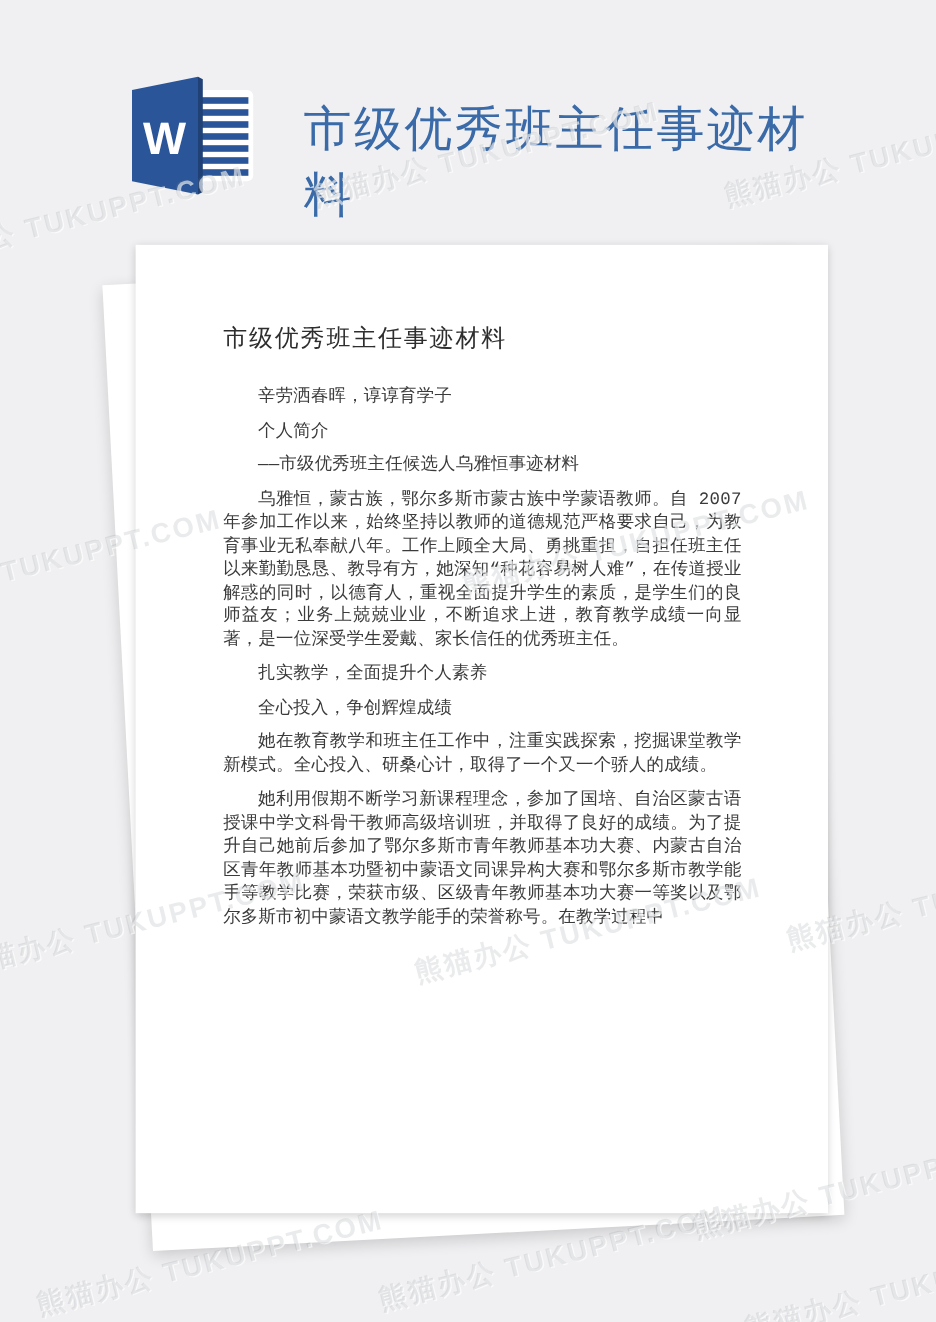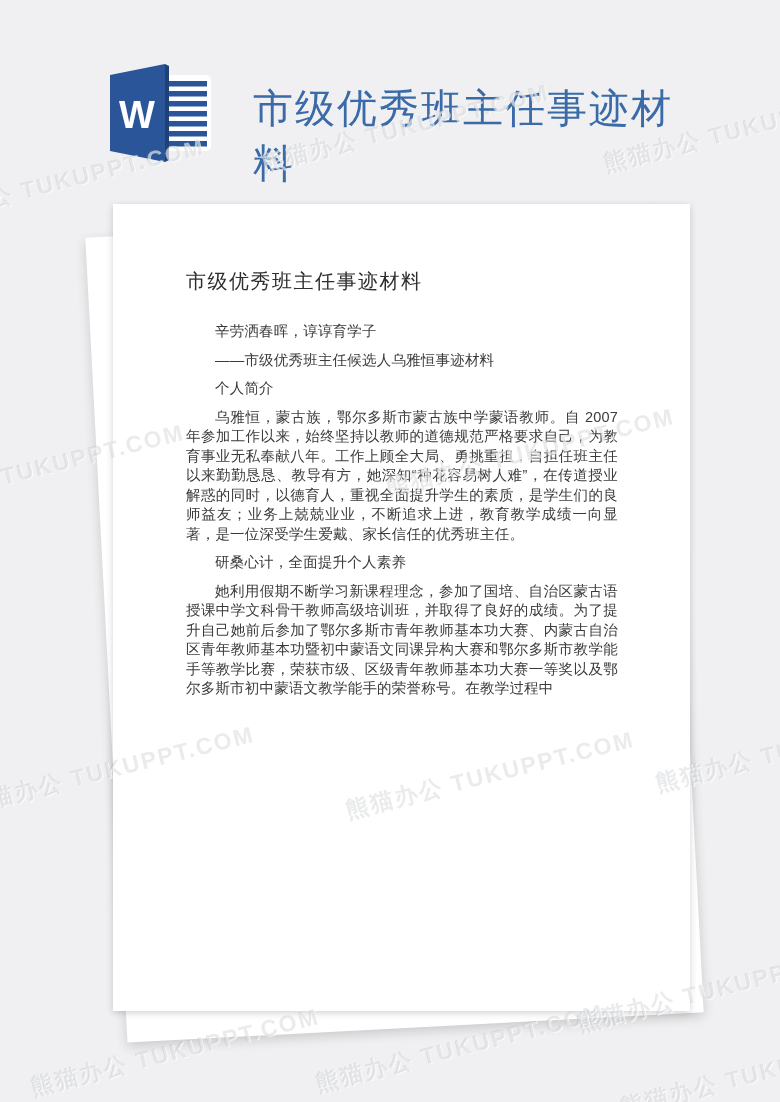--- a/index.html
+++ b/index.html
@@ -30,21 +30,21 @@
     background:var(--page-bg,#fff);
     box-shadow:0 2px 7px rgba(0,0,0,.18);
     overflow:hidden;z-index:3;
   }
   .doc-title{
     font-family:"Liberation Serif","DejaVu Serif",serif;
     font-size:20px;font-weight:400;color:#2e2e2e;
     letter-spacing:1.5px;margin:0 0 27px 0;
   }
   .doc-body p{
-    font-family:Liberation Sans, sans-serif;
+    font-family:Liberation Mono, monospace;
     font-size:14.5px;line-height:19.5px;color:#3b3b3b;
     letter-spacing:.2px;margin:0 0 9px 0;
     text-indent:2em;text-align:justify;
   }
   
   .wm-layer{position:absolute;left:0;top:0;width:780px;height:1102px;z-index:6;pointer-events:none;}
   .wm{
     position:absolute;white-space:nowrap;
     transform:translate(-50%,-50%) rotate(-14deg);
     font-weight:bold;font-size:23px;letter-spacing:2px;
@@ -73,24 +73,26 @@
   </svg>
   <h1 class="site-title">市级优秀班主任事迹材料</h1>
 </div>
 
 <div class="page-back"></div>
 
 <article class="page-main">
   <h2 class="doc-title">市级优秀班主任事迹材料</h2>
   <div class="doc-body" id="doc-body">
       <p>辛劳洒春晖，谆谆育学子</p>
+      <p>个人简介</p>
       <p>——市级优秀班主任候选人乌雅恒事迹材料</p>
-      <p>个人简介</p>
       <p>乌雅恒，蒙古族，鄂尔多斯市蒙古族中学蒙语教师。自 2007 年参加工作以来，始终坚持以教师的道德规范严格要求自己，为教育事业无私奉献八年。工作上顾全大局、勇挑重担，自担任班主任以来勤勤恳恳、教导有方，她深知“种花容易树人难”，在传道授业解惑的同时，以德育人，重视全面提升学生的素质，是学生们的良师益友；业务上兢兢业业，不断追求上进，教育教学成绩一向显著，是一位深受学生爱戴、家长信任的优秀班主任。</p>
-      <p>研桑心计，全面提升个人素养</p>
+      <p>扎实教学，全面提升个人素养</p>
+      <p>全心投入，争创辉煌成绩</p>
+      <p>她在教育教学和班主任工作中，注重实践探索，挖掘课堂教学新模式。全心投入、研桑心计，取得了一个又一个骄人的成绩。</p>
       <p>她利用假期不断学习新课程理念，参加了国培、自治区蒙古语授课中学文科骨干教师高级培训班，并取得了良好的成绩。为了提升自己她前后参加了鄂尔多斯市青年教师基本功大赛、内蒙古自治区青年教师基本功暨初中蒙语文同课异构大赛和鄂尔多斯市教学能手等教学比赛，荣获市级、区级青年教师基本功大赛一等奖以及鄂尔多斯市初中蒙语文教学能手的荣誉称号。在教学过程中</p>
     </div>
 </article>
 
 <div class="wm-layer" id="wm-layer">
     <div class="wm" style="left: 60px; top: 182px;">熊猫办公 TUKUPPT.COM</div>
     <div class="wm" style="left: 405px; top: 128px;">熊猫办公 TUKUPPT.COM</div>
     <div class="wm" style="left: 748px; top: 128px;">熊猫办公 TUKUPPT.COM</div>
     <div class="wm" style="left: 40px; top: 468px;">熊猫办公 TUKUPPT.COM</div>
     <div class="wm" style="left: 530px; top: 452px;">熊猫办公 TUKUPPT.COM</div>

